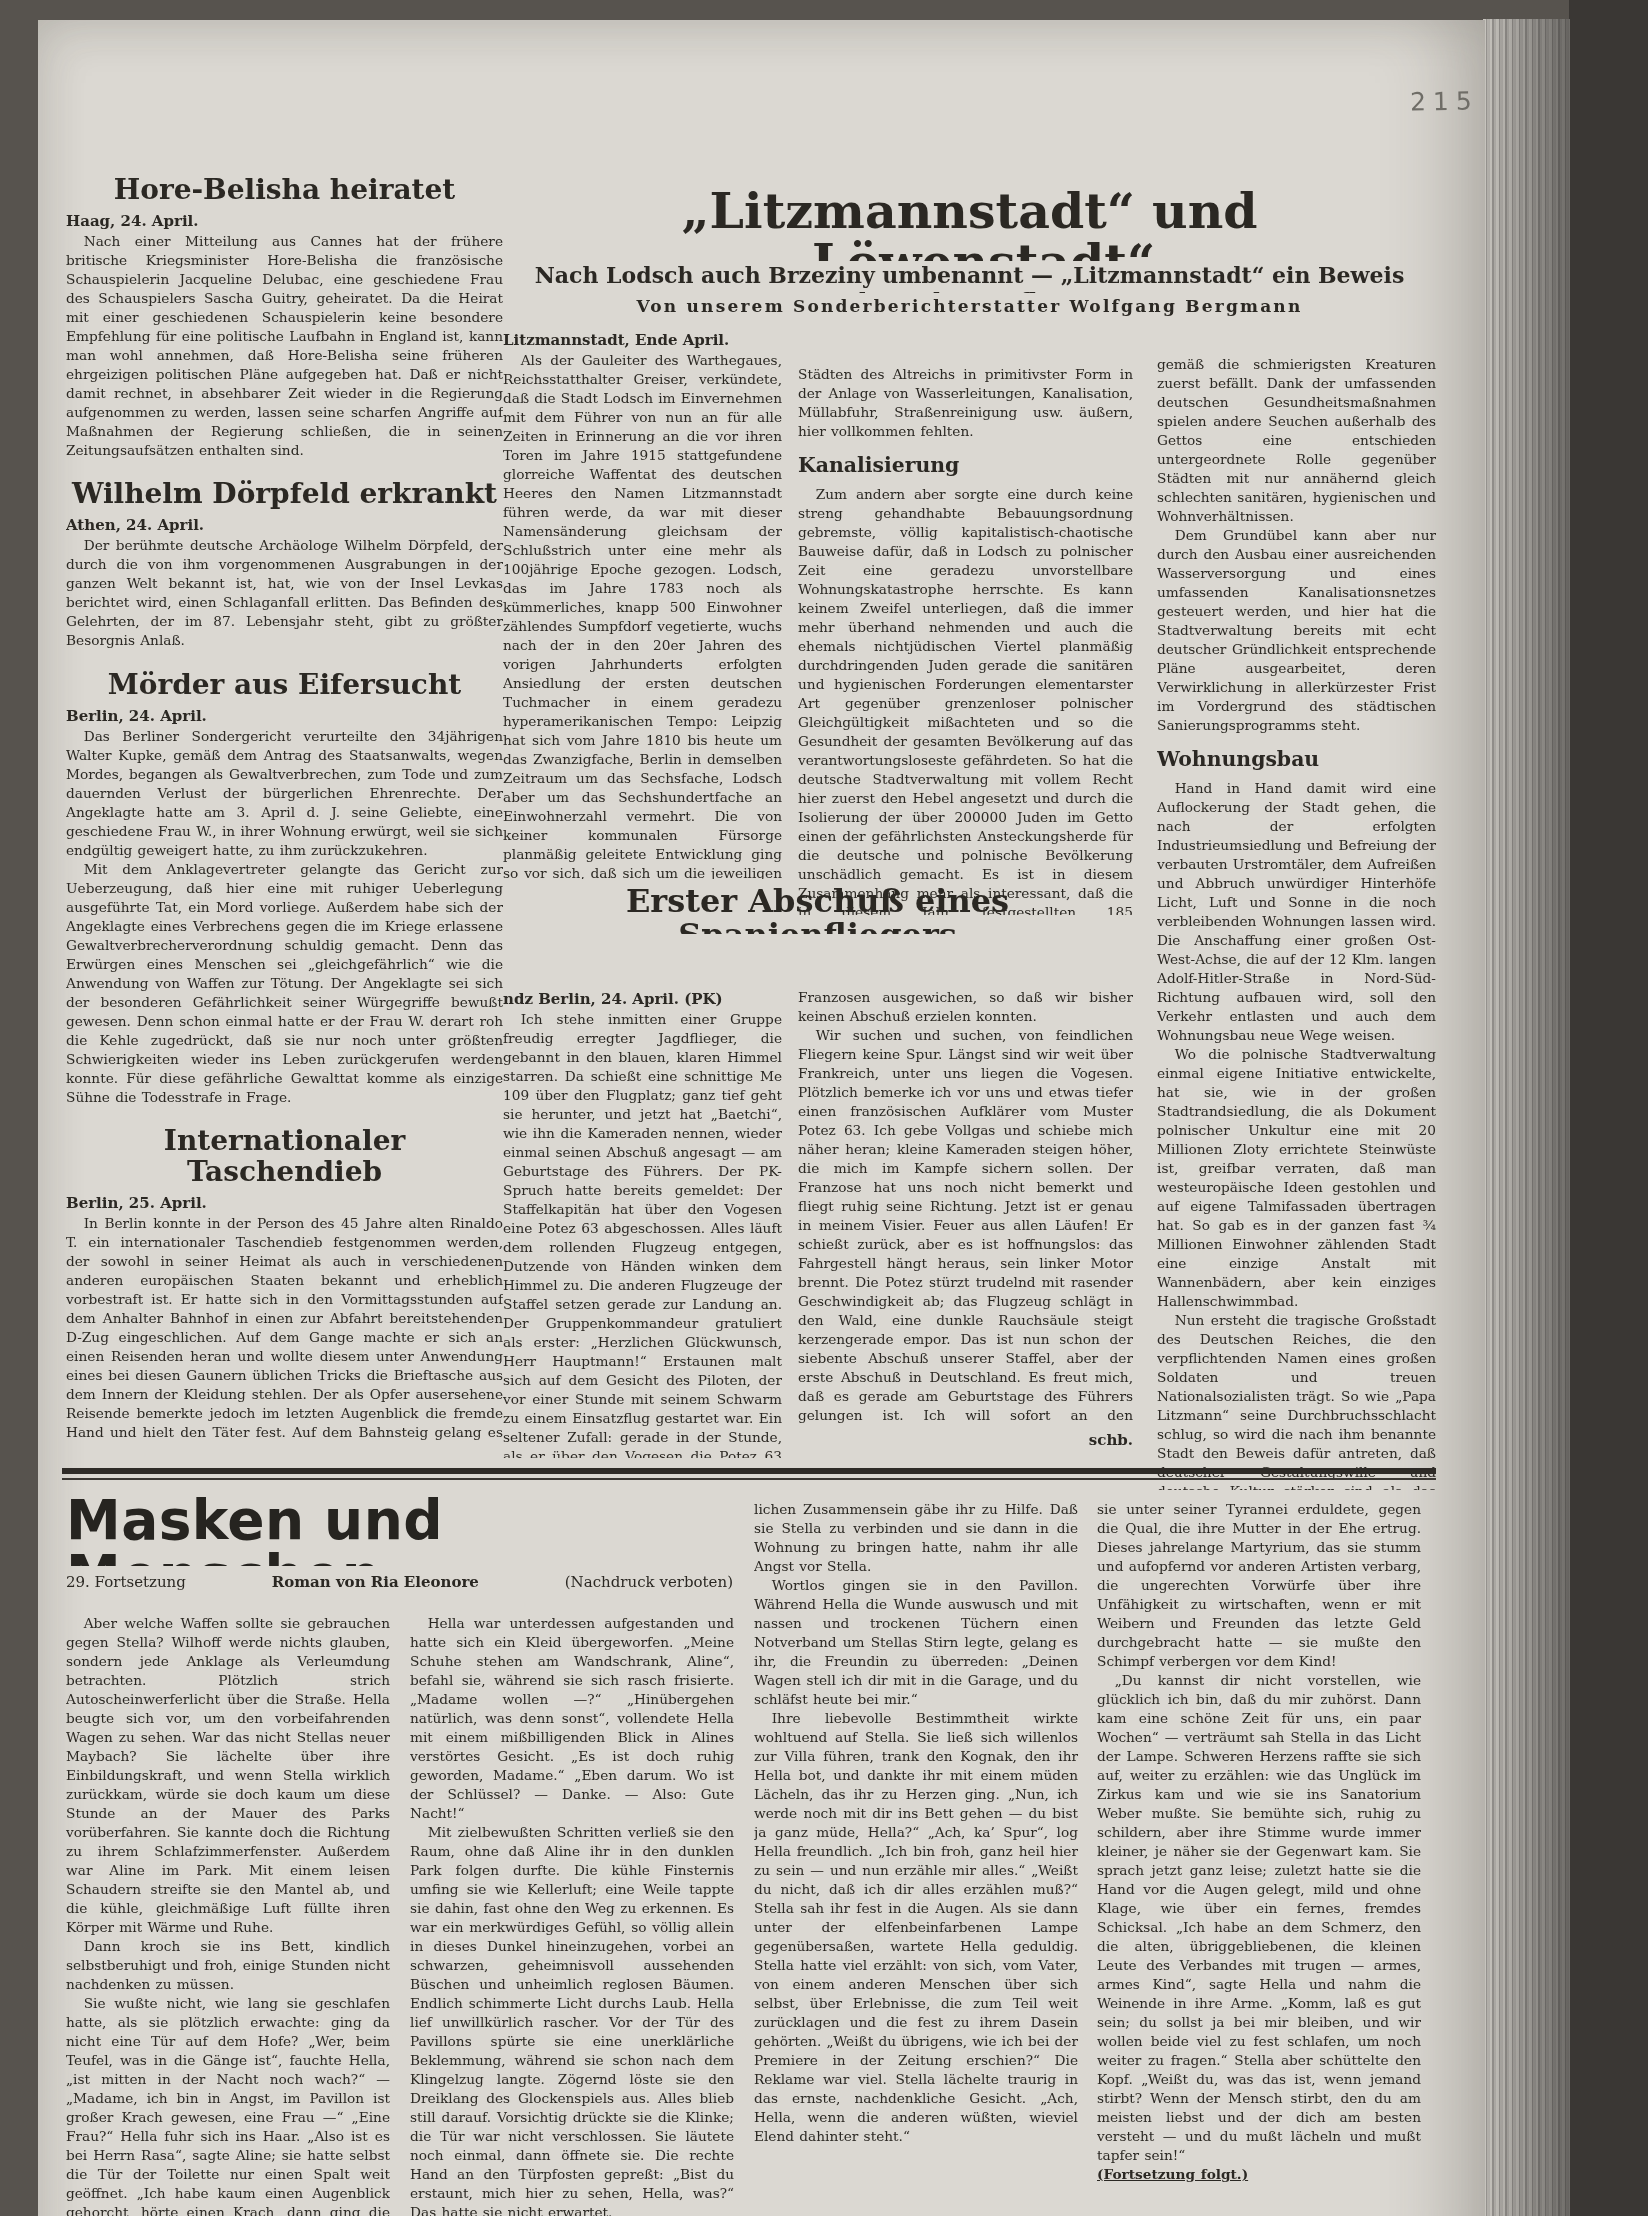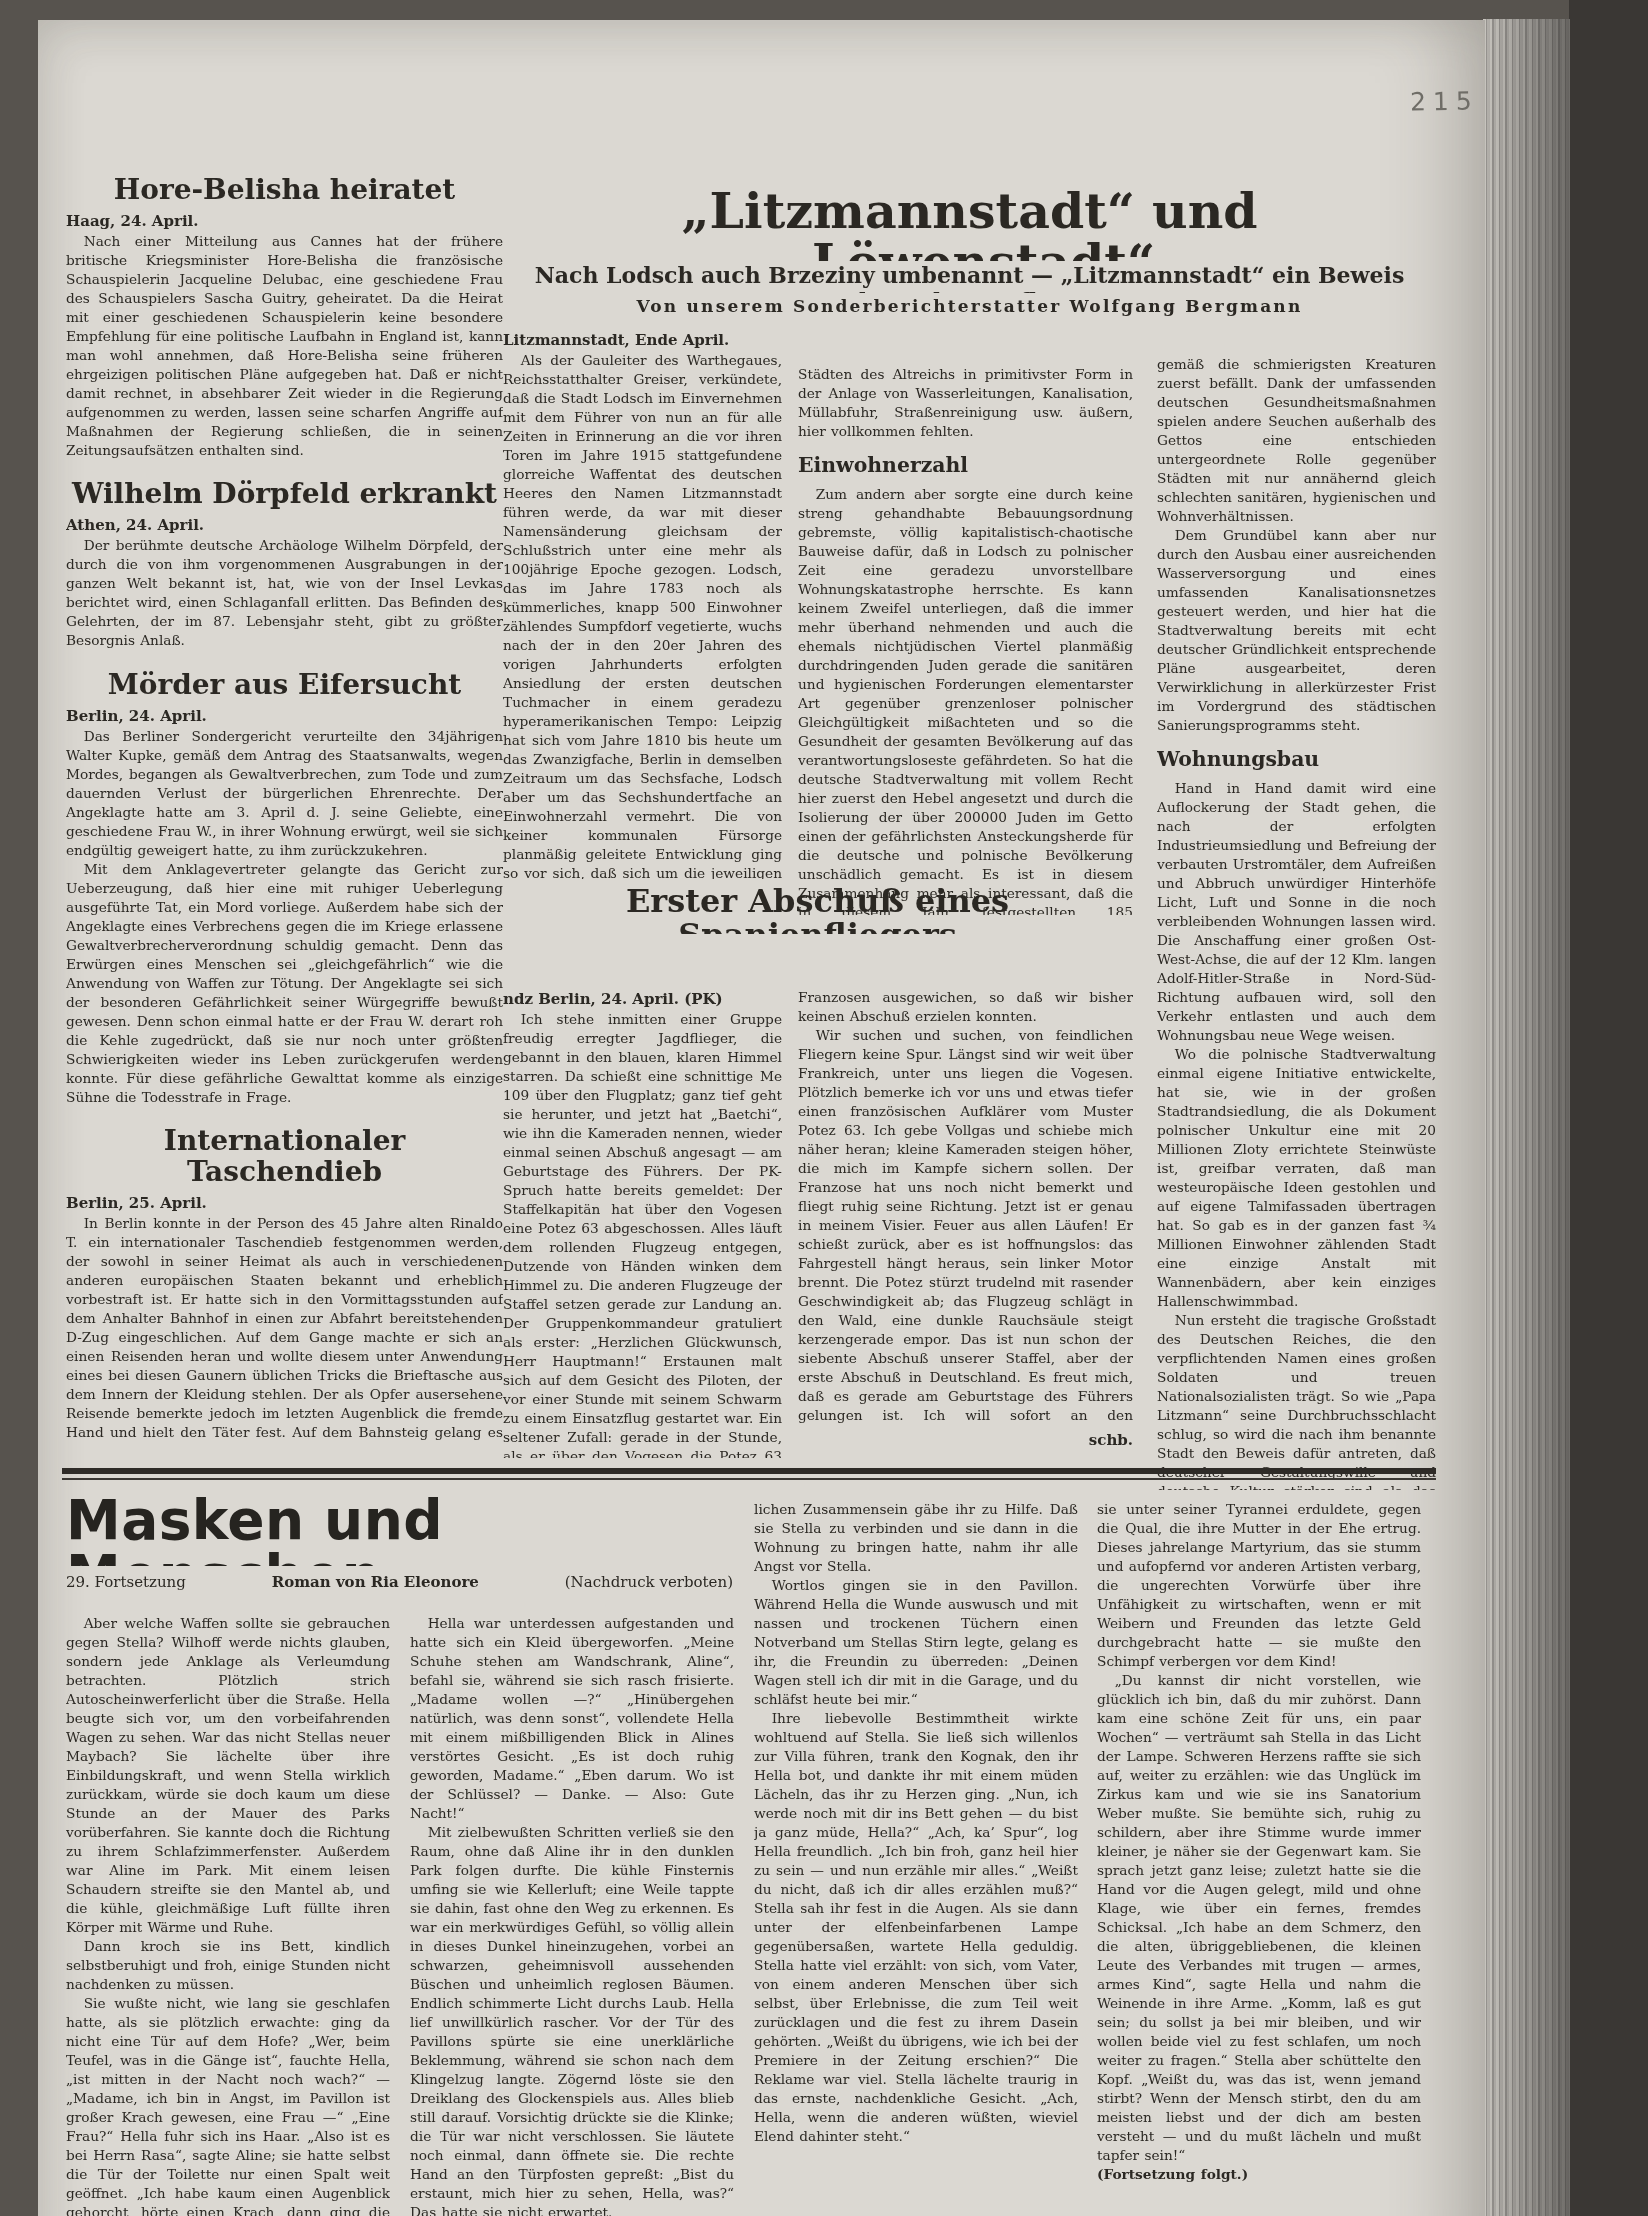--- a/index.html
+++ b/index.html
@@ -51,21 +51,21 @@
   .serial-headline{left:66px;top:1493px;width:667px;height:73px;
       font-family:"DejaVu Sans",sans-serif;font-weight:bold;font-size:55px;line-height:1.0;
       letter-spacing:0.4px;color:#262420;}
   .serial-meta{left:66px;top:1573px;width:667px;height:26.6px;display:flex;
       justify-content:space-between;align-items:baseline;font-size:15px;}
   .serial-meta .mid{font-weight:bold;}
   .serial-c1{left:66px;top:1614px;width:324px;height:731px;}
   .serial-c2{left:410px;top:1614px;width:324px;height:731px;}
   .serial-c3{left:754px;top:1500px;width:324px;height:844px;}
   .serial-c4{left:1097px;top:1500px;width:324px;height:824px;}
-  .serial-ending{text-align:right;text-indent:0 !important;font-weight:bold;padding-right:26.6px;}
+  .serial-ending{text-align:right;text-indent:0 !important;font-weight:bold;padding-right:26.6px;text-decoration:underline;}
 </style>
 </head>
 <body>
 
 <div class="scan">
 
   <div class="shadow-right"></div>
   <div class="page-stack"></div>
   <div class="page-stack-fade"></div>
   <div class="sheet"></div>
@@ -103,21 +103,21 @@
   <div class="abs main-c1 bodytext">
     <div class="dateline">Litzmannstadt, Ende April.</div>
     <div>
         <p>Als der Gauleiter des Warthegaues, Reichsstatthalter Greiser, verkündete, daß die Stadt Lodsch im Einvernehmen mit dem Führer von nun an für alle Zeiten in Erinnerung an die vor ihren Toren im Jahre 1915 stattgefundene glorreiche Waffentat des deutschen Heeres den Namen Litzmannstadt führen werde, da war mit dieser Namensänderung gleichsam der Schlußstrich unter eine mehr als 100jährige Epoche gezogen. Lodsch, das im Jahre 1783 noch als kümmerliches, knapp 500 Einwohner zählendes Sumpfdorf vegetierte, wuchs nach der in den 20er Jahren des vorigen Jahrhunderts erfolgten Ansiedlung der ersten deutschen Tuchmacher in einem geradezu hyperamerikanischen Tempo: Leipzig hat sich vom Jahre 1810 bis heute um das Zwanzigfache, Berlin in demselben Zeitraum um das Sechsfache, Lodsch aber um das Sechshundertfache an Einwohnerzahl vermehrt. Die von keiner kommunalen Fürsorge planmäßig geleitete Entwicklung ging so vor sich, daß sich um die jeweiligen Industriegründungen ein loses Gefüge von Einzelwohnblocks ohne jede städtebauliche Planung weiter wucherte, das keineswegs den Namen einer Gemeinde nach deutschen Begriffen verdiente. Das Fehlen jeder Gesetzmäßigkeit in diesem rapiden Wachstum hatte zur Folge, daß alle Gemeinschaftsleistungen, wie sie sich in den</p>
       </div>
   </div>
   <div class="abs main-c2 bodytext">
     <div>
         <p class="cont">Städten des Altreichs in primitivster Form in der Anlage von Wasserleitungen, Kanalisation, Müllabfuhr, Straßenreinigung usw. äußern, hier vollkommen fehlten.</p>
       </div>
-    <div class="sec-head">Einwohnerzahl</div>
+    <div class="sec-head">Kanalisierung</div>
     <div>
         <p>Zum andern aber sorgte eine durch keine streng gehandhabte Bebauungsordnung gebremste, völlig kapitalistisch-chaotische Bauweise dafür, daß in Lodsch zu polnischer Zeit eine geradezu unvorstellbare Wohnungskatastrophe herrschte. Es kann keinem Zweifel unterliegen, daß die immer mehr überhand nehmenden und auch die ehemals nichtjüdischen Viertel planmäßig durchdringenden Juden gerade die sanitären und hygienischen Forderungen elementarster Art gegenüber grenzenloser polnischer Gleichgültigkeit mißachteten und so die Gesundheit der gesamten Bevölkerung auf das verantwortungsloseste gefährdeten. So hat die deutsche Stadtverwaltung mit vollem Recht hier zuerst den Hebel angesetzt und durch die Isolierung der über 200000 Juden im Getto einen der gefährlichsten Ansteckungsherde für die deutsche und polnische Bevölkerung unschädlich gemacht. Es ist in diesem Zusammenhang mehr als interessant, daß die in diesem Jahr festgestellten 185 Fleckfieberfälle ausschließlich Juden betreffen, daß es sich hier um eine reine Gettokrankheit handelt, die, von Läusen übertragen, natur-</p>
       </div>
   </div>
   <div class="abs main-c3 bodytext">
     <div>
         <p class="cont">gemäß die schmierigsten Kreaturen zuerst befällt. Dank der umfassenden deutschen Gesundheitsmaßnahmen spielen andere Seuchen außerhalb des Gettos eine entschieden untergeordnete Rolle gegenüber Städten mit nur annähernd gleich schlechten sanitären, hygienischen und Wohnverhältnissen.</p>
         <p>Dem Grundübel kann aber nur durch den Ausbau einer ausreichenden Wasserversorgung und eines umfassenden Kanalisationsnetzes gesteuert werden, und hier hat die Stadtverwaltung bereits mit echt deutscher Gründlichkeit entsprechende Pläne ausgearbeitet, deren Verwirklichung in allerkürzester Frist im Vordergrund des städtischen Sanierungsprogramms steht.</p>
       </div>
     <div class="sec-head">Wohnungsbau</div>

